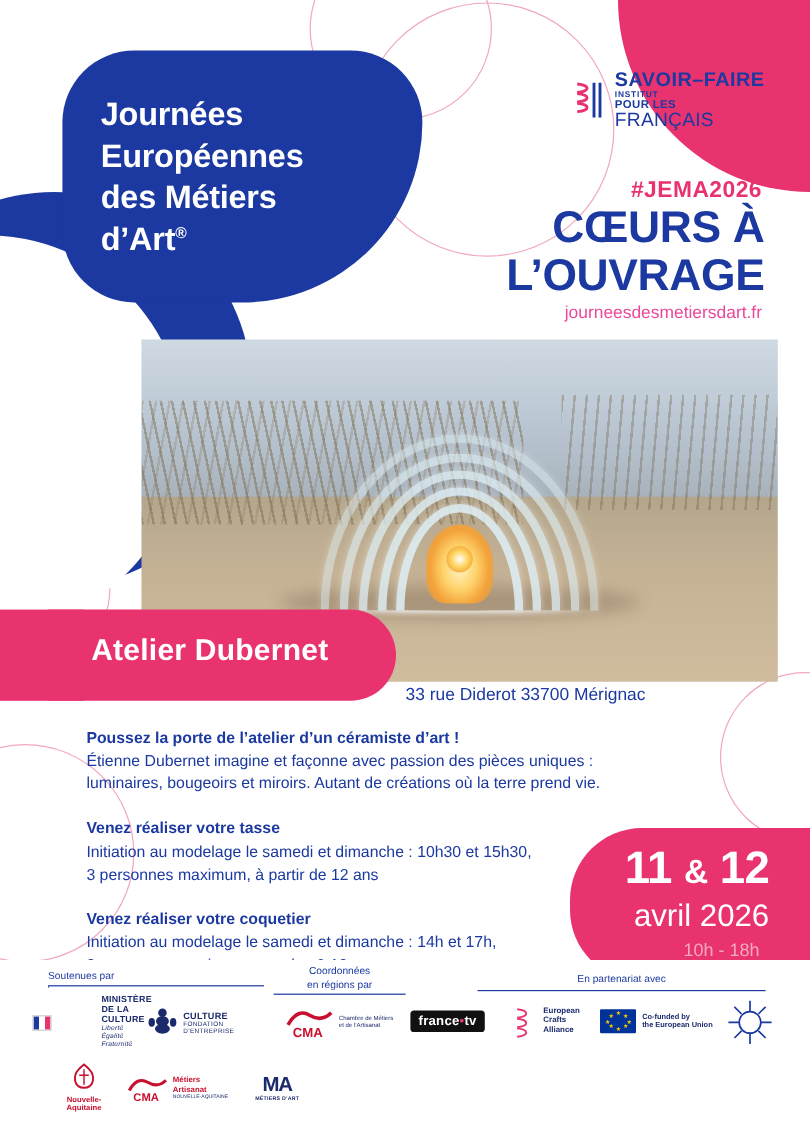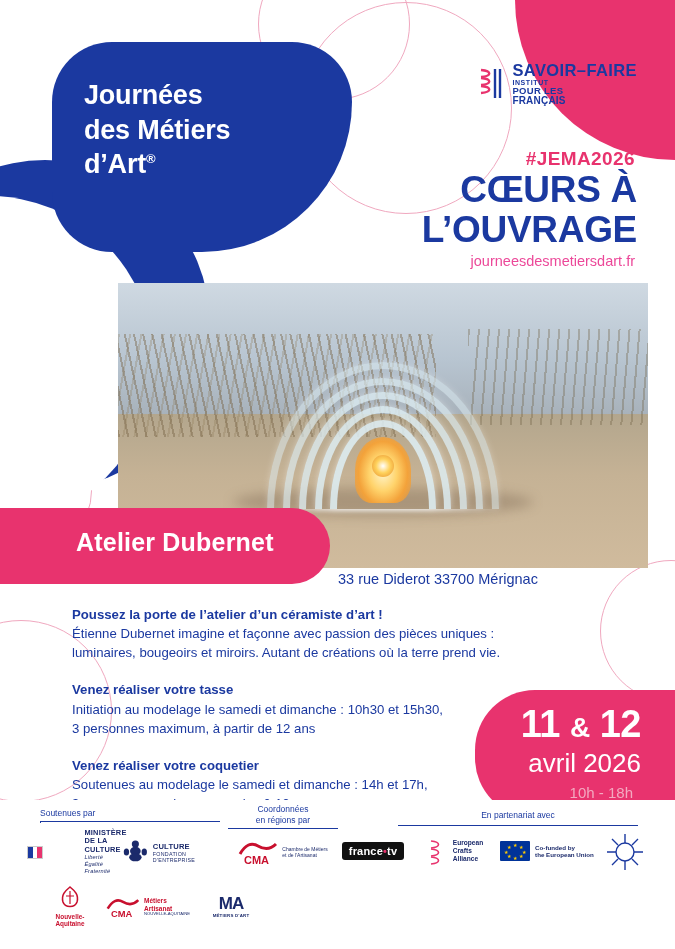--- a/index.html
+++ b/index.html
@@ -64,21 +64,21 @@
 
   .sf-logo{
     position:absolute;right:38px;top:60px;width:180px;height:48px;
     display:flex;align-items:center;gap:8px;justify-content:flex-end;
   }
   .sf-mark{width:26px;height:34px;flex:0 0 26px;}
   .sf-text{color:#1b39a0;text-align:left;line-height:1.02;}
   .sf-l1{font-size:16.5px;font-weight:bold;letter-spacing:.4px;}
   .sf-l2{font-size:7px;font-weight:bold;letter-spacing:.6px;}
   .sf-l3{font-size:9.5px;font-weight:bold;letter-spacing:.3px;}
-  .sf-l4{font-size:10px;font-weight:bold;letter-spacing:.2px;}
+  .sf-l4{font-size:16px;font-weight:normal;letter-spacing:.2px;}
 
   .hashtag{
     position:absolute;right:40px;top:148px;
     color:#e8336e;font-weight:bold;font-size:19px;letter-spacing:.4px;
     text-align:right;
   }
   .slogan{
     position:absolute;right:38px;top:170px;width:330px;
     color:#1b39a0;font-weight:bold;font-size:37px;line-height:1.08;
     text-align:right;letter-spacing:-0.3px;
@@ -205,20 +205,21 @@
   <div class="ring soft" style="left:-70px;top:620px;width:180px;height:180px;"></div>
 
   <div class="pink-corner"></div>
 
   <div class="blue-swoop"></div>
   <div class="blue-swoop-mask"></div>
   <div class="blue-blob"></div>
 
   <div class="jema-title">
     <div>Journées</div>
+    <div>Européennes</div>
     <div>des Métiers</div>
     <div><span>d’Art</span><sup>®</sup></div>
   </div>
 
   <div class="sf-logo">
     <svg class="sf-mark" viewBox="0 0 26 34">
       <g fill="none" stroke="#e8336e" stroke-width="2.4">
         <path d="M3 3 C14 4, 14 9, 3 10"></path>
         <path d="M3 11 C14 12, 14 17, 3 18"></path>
         <path d="M3 19 C14 20, 14 25, 3 26"></path>
@@ -269,21 +270,21 @@
     <p>luminaires, bougeoirs et miroirs. Autant de créations où la terre prend vie.</p>
 
     <div class="sect">
       <p class="h">Venez réaliser votre tasse</p>
       <p>Initiation au modelage le samedi et dimanche : 10h30 et 15h30,</p>
       <p>3 personnes maximum, à partir de 12 ans</p>
     </div>
 
     <div class="sect">
       <p class="h">Venez réaliser votre coquetier</p>
-      <p>Soutenues au modelage le samedi et dimanche : 14h et 17h,</p>
+      <p>Initiation au modelage le samedi et dimanche : 14h et 17h,</p>
       <p>3 personnes maximum, pour les 6-12 ans</p>
     </div>
   </div>
 
   <div class="pink-date"></div>
   <div class="date-num">
     <span>11</span>
     <span class="amp">&amp;</span>
     <span>12</span>
   </div>

